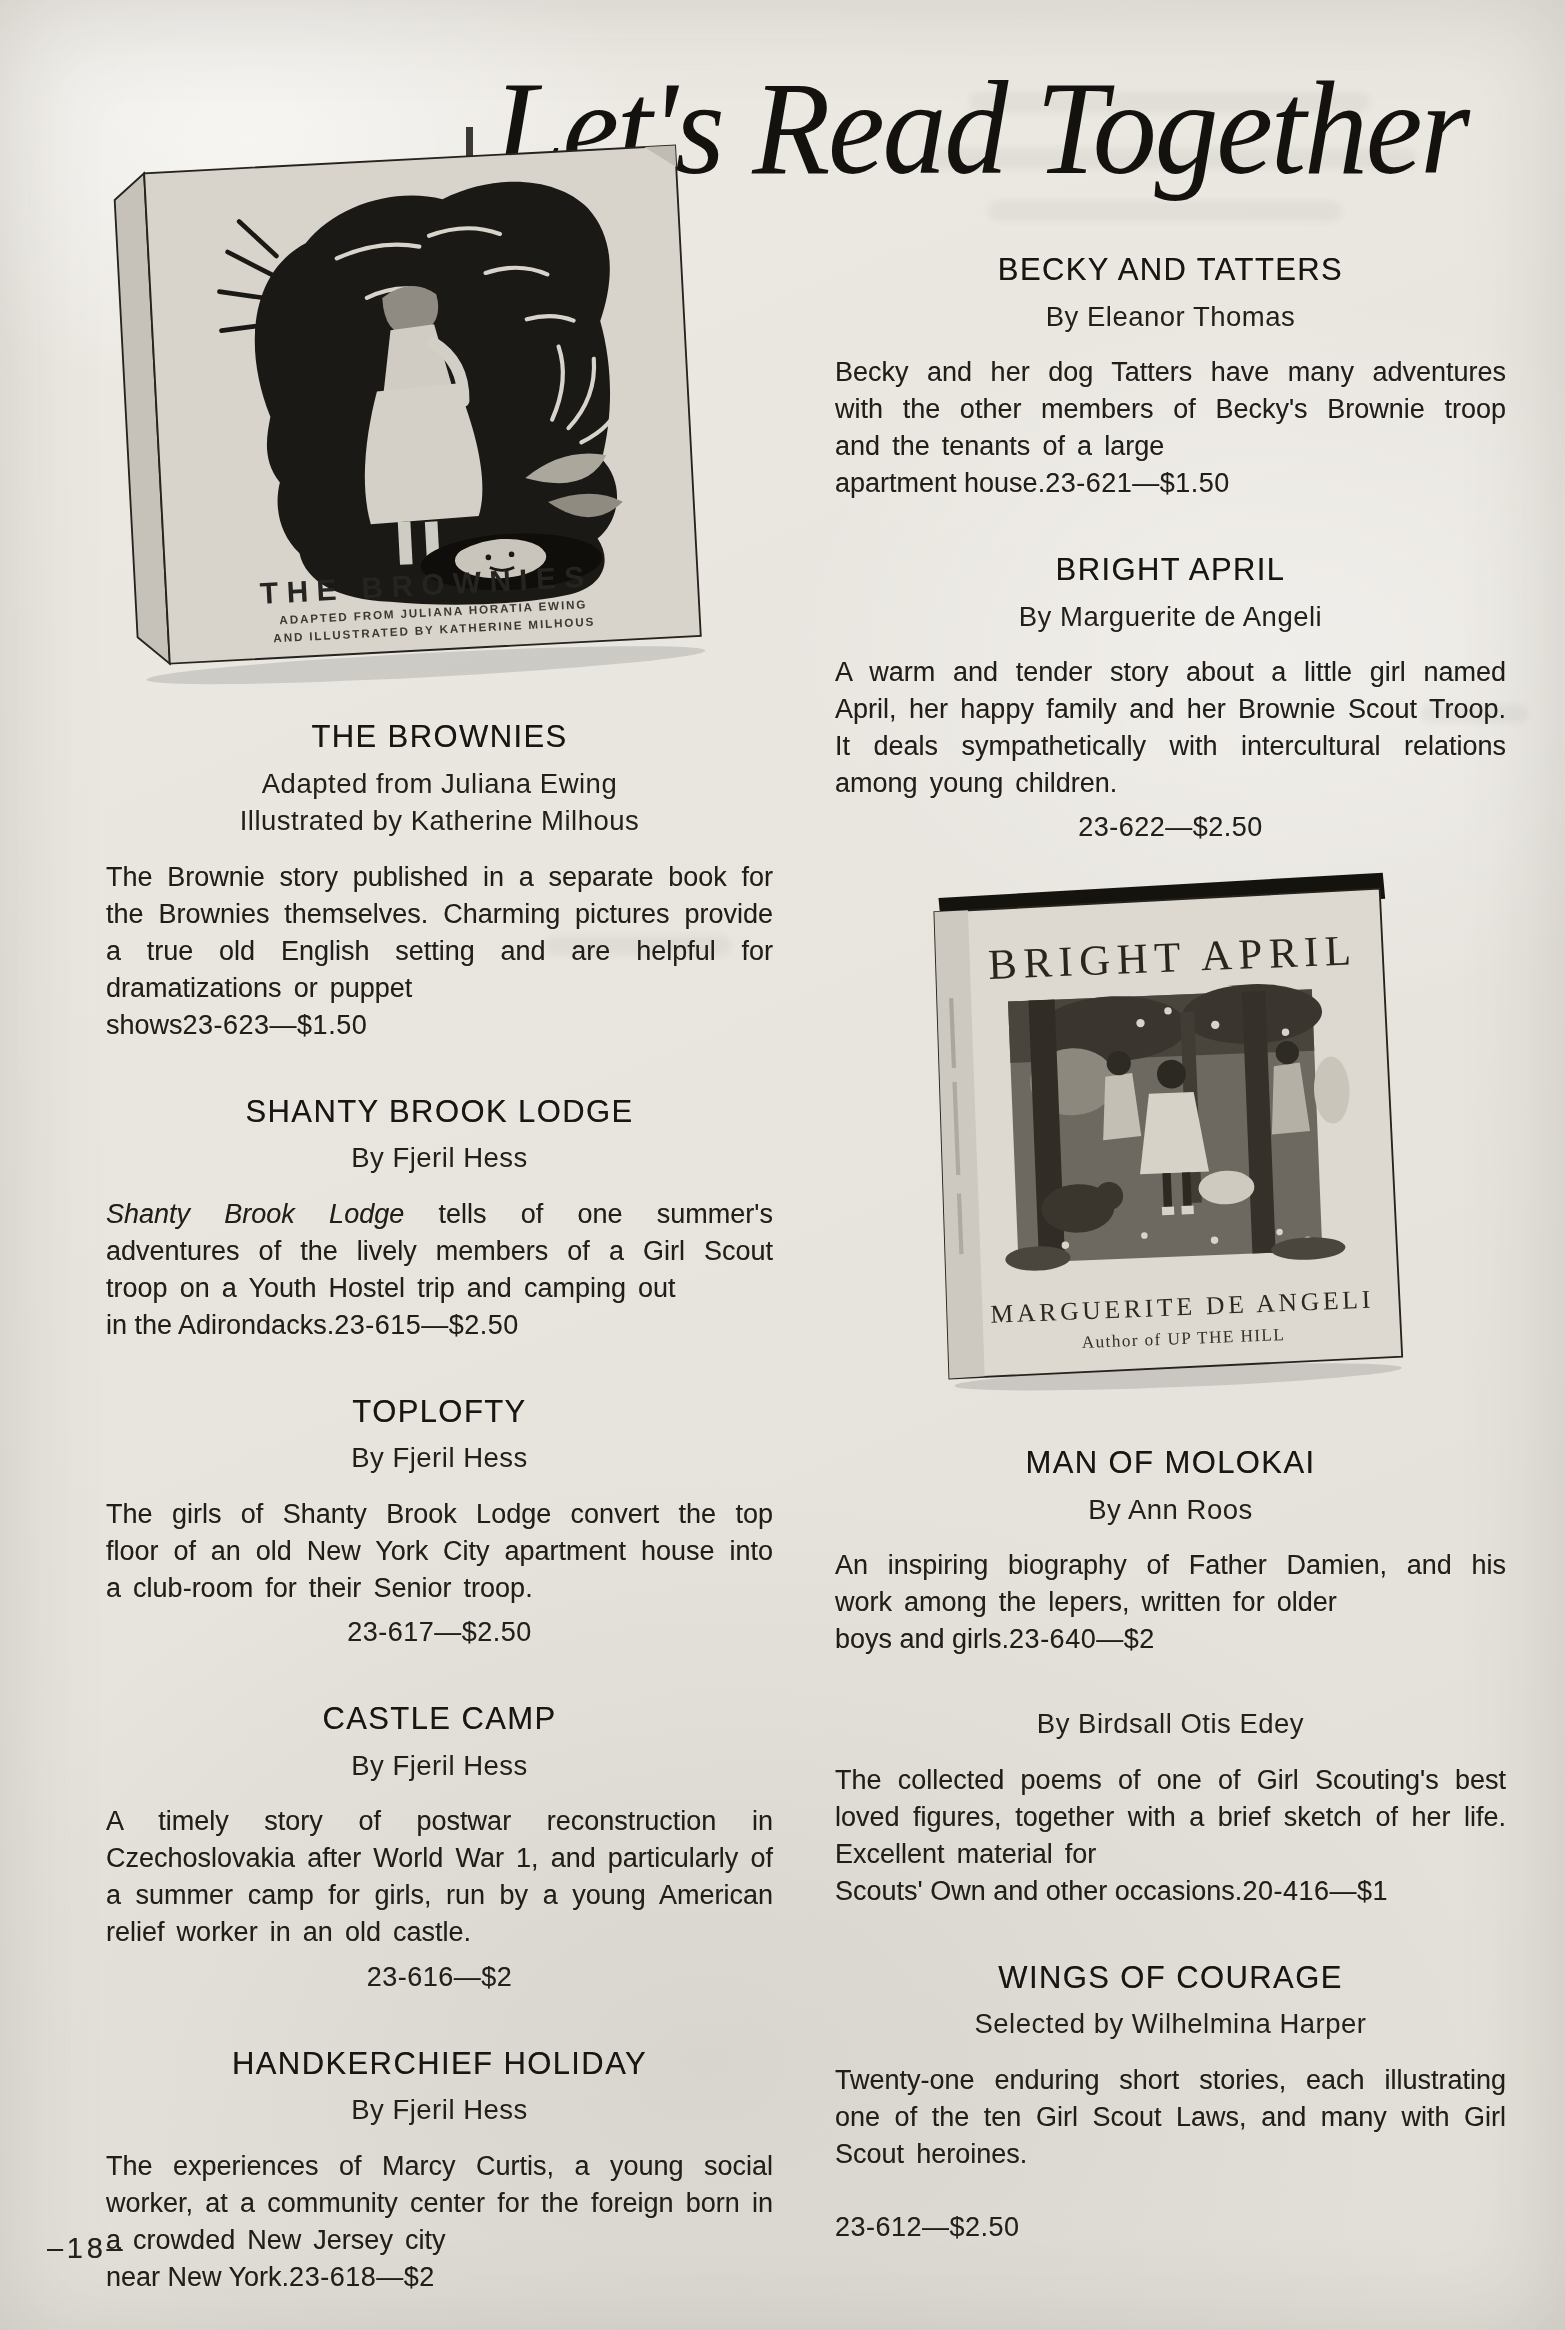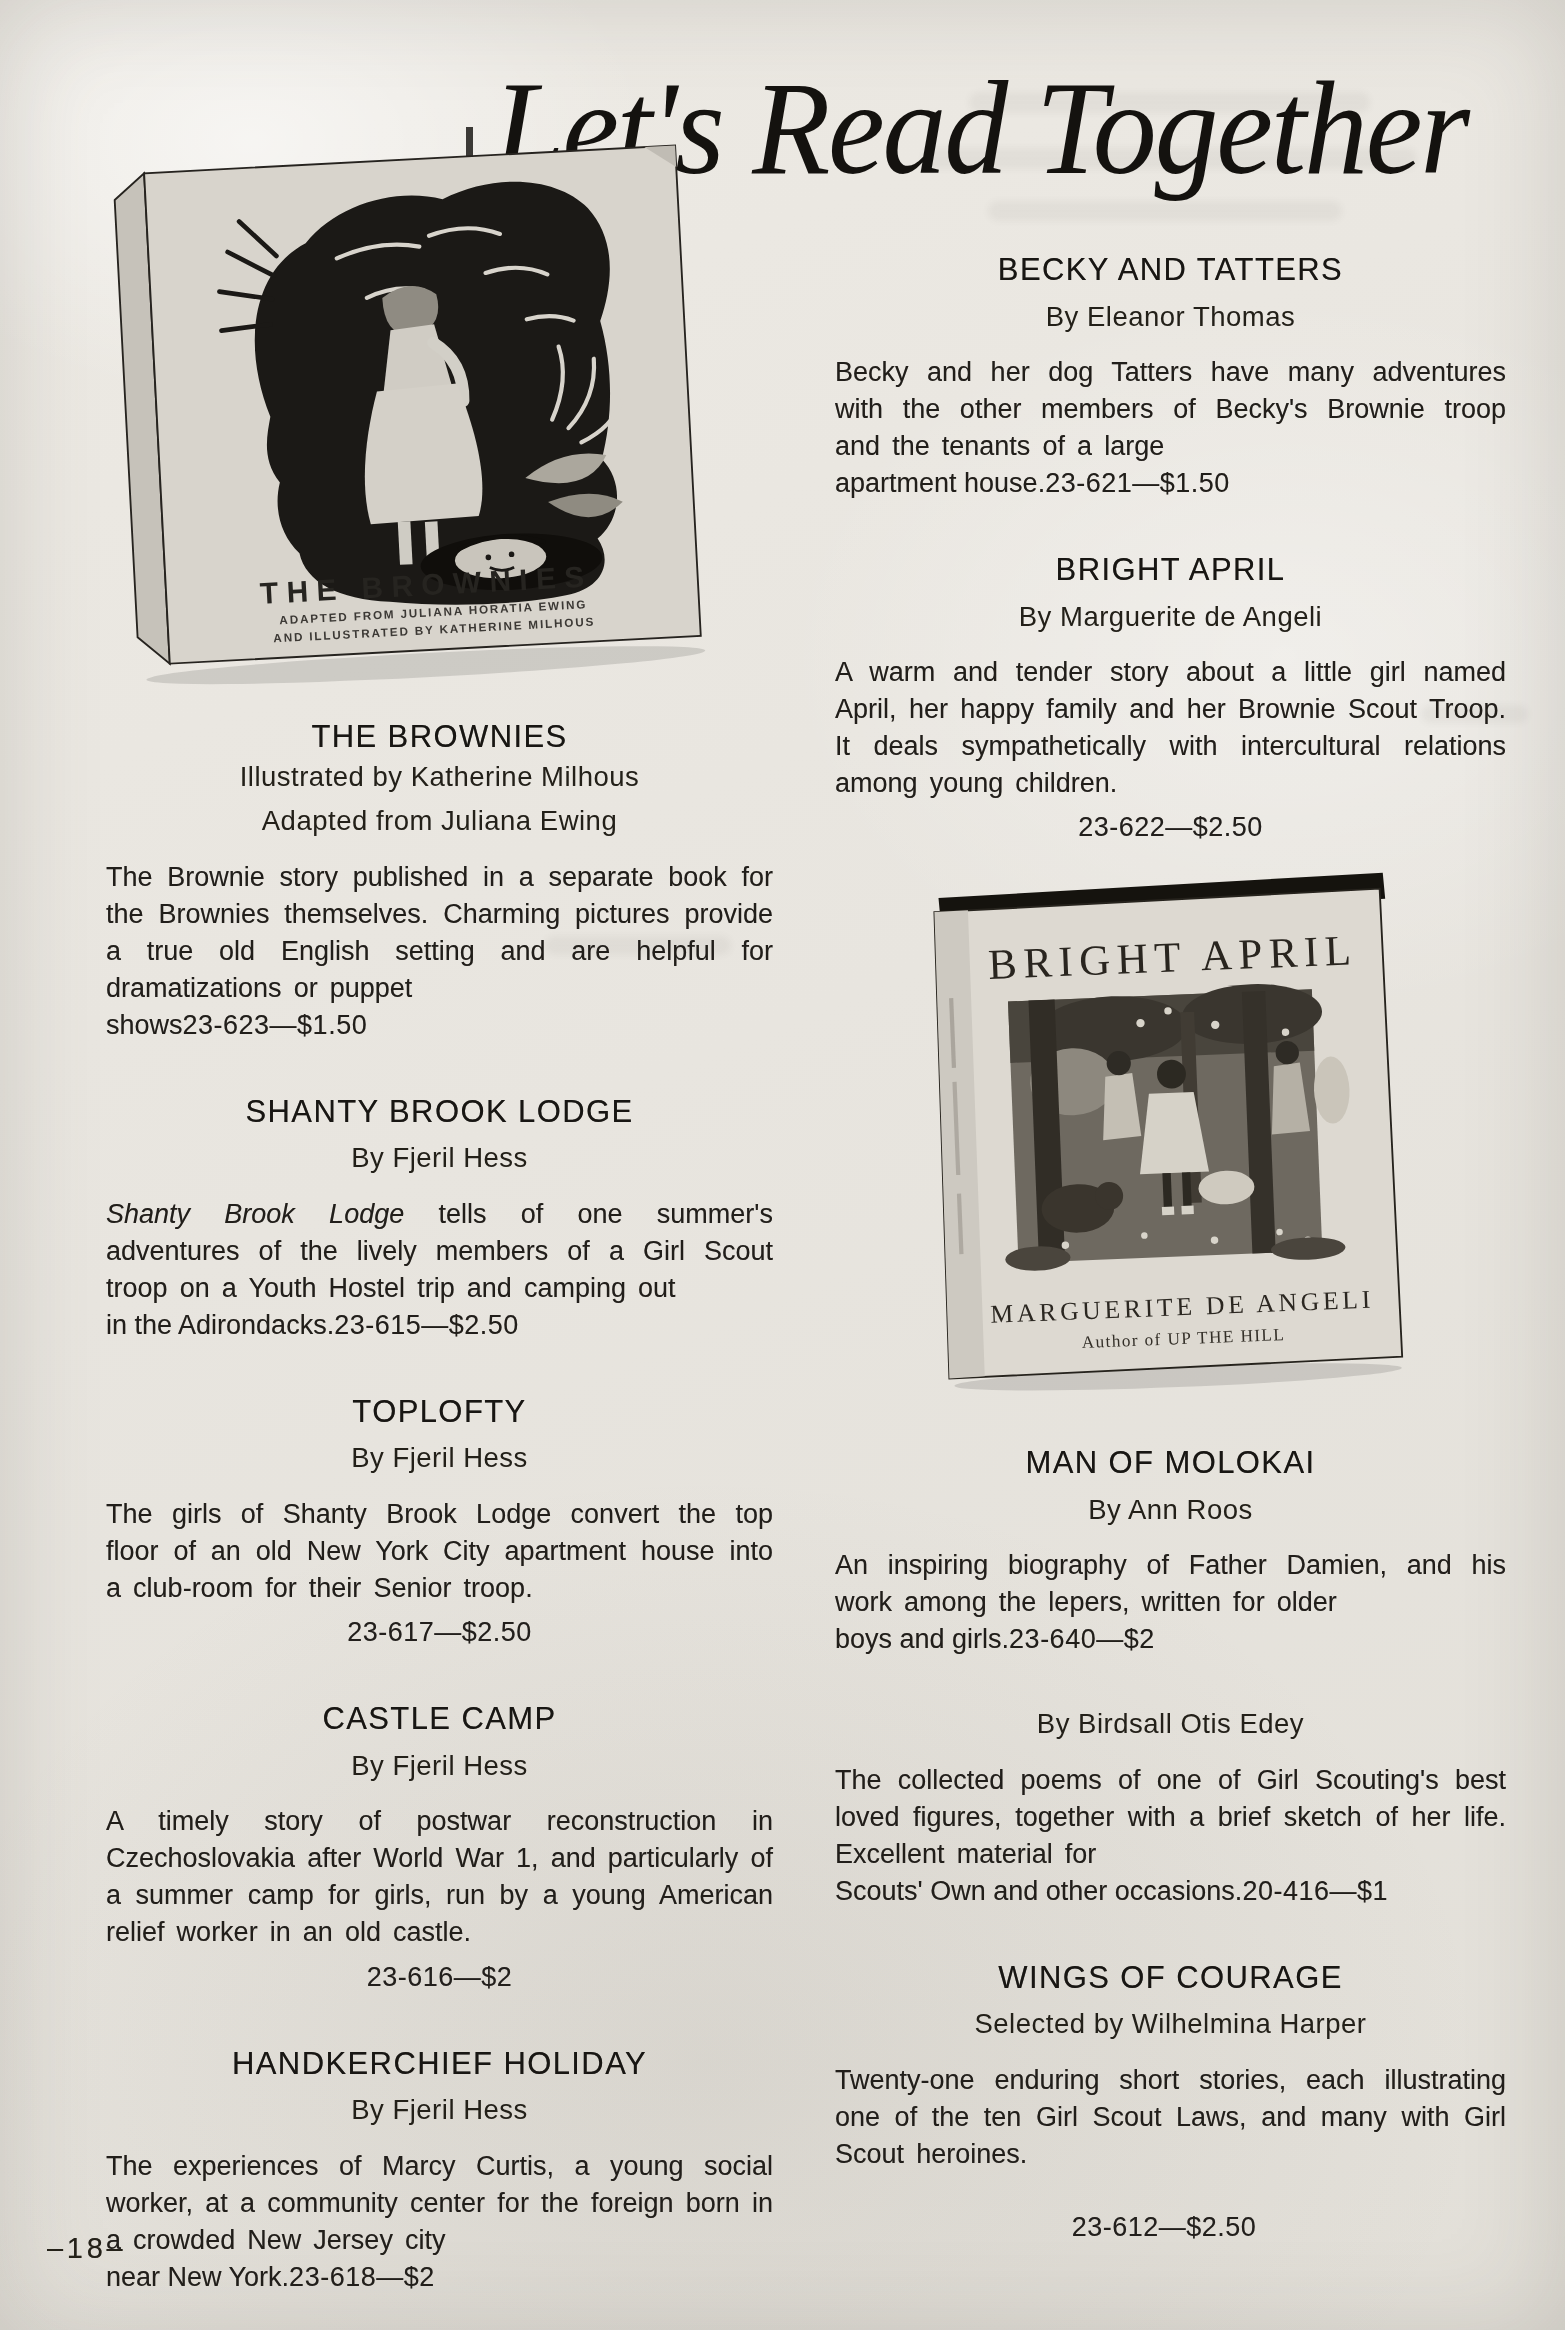--- a/index.html
+++ b/index.html
@@ -50,21 +50,21 @@
     font-size:27px;line-height:37px;color:#211e1a;
     text-shadow:0 0 0.5px rgba(33,30,26,0.35);
   }
   .price{white-space:nowrap;letter-spacing:0.5px;}
   .price-center{
     text-align:center;margin-top:7.5px;
     font-size:27px;line-height:37px;letter-spacing:0.5px;
     text-shadow:0 0 0.5px rgba(33,30,26,0.35);
   }
   .price-right{
-    text-align:center;padding-right:13px;margin-top:36px;
+    text-align:left;padding-right:13px;margin-top:36px;
     font-size:27px;line-height:37px;letter-spacing:0.5px;
     text-shadow:0 0 0.5px rgba(33,30,26,0.35);
   }
   
   .cover-wrap{position:relative;}
   .cover-brownies-wrap{width:611px;height:559px;margin:0 0 35px 2.8px;transform:rotate(-3deg);}
   .cover-april-wrap{width:499px;height:517px;margin:27px auto 55px;transform:rotate(-2.3deg);}
   .cover-wrap svg{display:block;width:100%;height:100%;}
   
   .smudge{position:absolute;background:#4a453e;opacity:0.055;filter:blur(3.7px);border-radius:11.2px;}
@@ -144,22 +144,22 @@
         </g>
 
         <text x="660" y="1010" text-anchor="middle" style="font-family:'Liberation Sans',sans-serif;font-weight:700;font-size:64px;letter-spacing:18px;fill:#262420;">THE BROWNIES</text>
         <text x="672" y="1056" text-anchor="middle" style="font-family:'Liberation Sans',sans-serif;font-weight:700;font-size:25px;letter-spacing:4px;fill:#3c3935;">ADAPTED FROM JULIANA HORATIA EWING</text>
         <text x="672" y="1094" text-anchor="middle" style="font-family:'Liberation Sans',sans-serif;font-weight:700;font-size:25px;letter-spacing:4px;fill:#3c3935;">AND ILLUSTRATED BY KATHERINE MILHOUS</text>
       </svg>
     </div>
 
     <section class="book-section">
       <h2 class="sec-heading">THE BROWNIES</h2>
+      <div class="byline">Adapted from Juliana Ewing</div>
       <div class="byline" style="margin-top:5.6px;">Illustrated by Katherine Milhous</div>
-      <div class="byline">Adapted from Juliana Ewing</div>
       <p class="body-text">The Brownie story published in a separate book for the Brownies themselves. Charming pictures provide a true old English setting and are helpful for dramatizations or puppet</p>
       <div class="last-line">
         <span>shows</span>
         <span class="price">23-623—$1.50</span>
       </div>
     </section>
 
     <section class="book-section">
       <h2 class="sec-heading">SHANTY BROOK LODGE</h2>
       <div class="byline">By Fjeril Hess</div>

